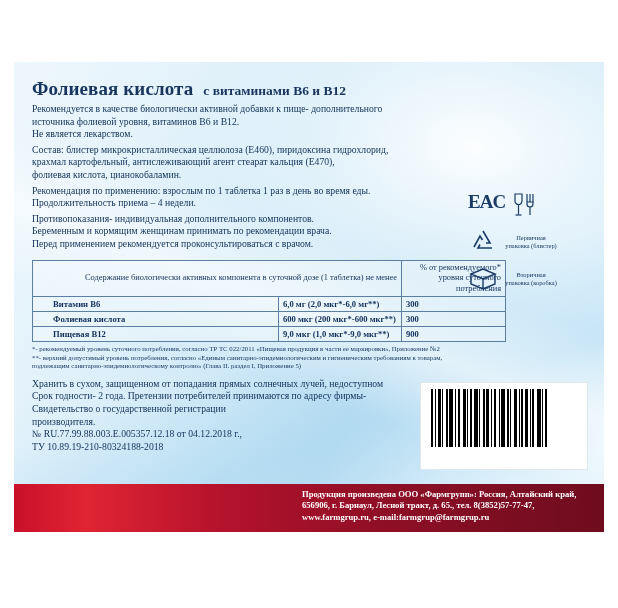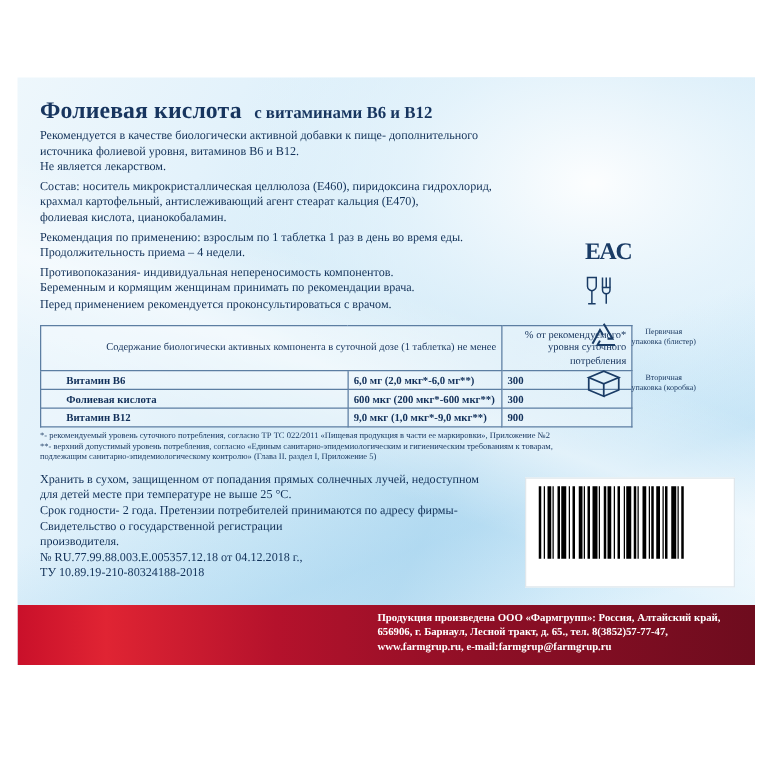--- a/index.html
+++ b/index.html
@@ -141,21 +141,20 @@
     right: 18px;
     top: 130px;
     width: 118px;
     z-index: 4;
   }
   .icon-row {
     display: flex;
     align-items: flex-start;
     gap: 8px;
     margin-bottom: 6px;
-    flex-direction: column;
   }
   .eac {
     font-size: 19px;
     font-weight: bold;
     color: #1a3c66;
     letter-spacing: -1px;
     line-height: 20px;
   }
   .glass-icon svg, .recycle-icon svg, .box-icon svg { display: block; }
   .icon-cap {
@@ -232,28 +231,28 @@
       <div class="title-row">
         <span class="title-main">Фолиевая кислота</span>
         <span class="title-sub">с витаминами В6 и В12</span>
       </div>
 
       <div class="body-col">
         <p class="txt gap">Рекомендуется в качестве биологически активной добавки к пище- дополнительного</p>
         <p class="txt">источника фолиевой уровня, витаминов В6 и В12.</p>
         <p class="txt">Не является лекарством.</p>
 
-        <p class="txt gap">Состав: носитель микрокристаллическая целлюлоза (Е460), пиридоксина гидрохлорид,</p>
+        <p class="txt gap">Состав: блистер микрокристаллическая целлюлоза (Е460), пиридоксина гидрохлорид,</p>
         <p class="txt">крахмал картофельный,  антислеживающий агент стеарат кальция (Е470),</p>
         <p class="txt">фолиевая кислота, цианокобаламин.</p>
 
         <p class="txt gap">Рекомендация по применению: взрослым по 1 таблетка 1 раз в день во время еды.</p>
         <p class="txt">Продолжительность приема – 4 недели.</p>
 
-        <p class="txt gap">Противопоказания- индивидуальная непереносимость компонентов.</p>
+        <p class="txt gap">Противопоказания- индивидуальная дополнительного компонентов.</p>
         <p class="txt">Беременным и кормящим женщинам принимать по рекомендации врача.</p>
         <p class="txt">Перед применением рекомендуется проконсультироваться с врачом.</p>
       </div>
 
       <table class="tbl">
         <thead>
           <tr>
             <th colspan="2">Содержание биологически активных компонента в суточной дозе (1 таблетка) не менее</th>
             <th>% от рекомендуемого* уровня суточного потребления</th>
           </tr>
@@ -263,36 +262,35 @@
             <td class="c-name">Витамин В6</td>
             <td class="c-val">6,0 мг (2,0 мкг*-6,0 мг**)</td>
             <td class="c-pct">300</td>
           </tr>
           <tr>
             <td class="c-name">Фолиевая кислота</td>
             <td class="c-val">600 мкг (200 мкг*-600 мкг**)</td>
             <td class="c-pct">300</td>
           </tr>
           <tr>
-            <td class="c-name">Витамин В12</td>
+            <td class="c-name">Пищевая В12</td>
             <td class="c-val">9,0 мкг (1,0 мкг*-9,0 мкг**)</td>
             <td class="c-pct">900</td>
           </tr>
         </tbody>
       </table>
 
       <div class="foot-note">
         <div>*- рекомендуемый уровень суточного потребления, согласно ТР ТС 022/2011 «Пищевая продукция в части ее маркировки», Приложение №2</div>
         <div>**- верхний допустимый уровень потребления, согласно «Единым санитарно-эпидемиологическим и гигиеническим требованиям к товарам,</div>
         <div>подлежащим санитарно-эпидемиологическому контролю» (Глава II. раздел I, Приложение 5)</div>
       </div>
 
       <div class="lower">
         <p class="txt gap">Хранить в сухом, защищенном от попадания прямых солнечных лучей, недоступном</p>
-        <p class="txt">для детей месте при температуре не выше 25 °С.</p>
 
         <p class="txt gap">Срок годности- 2 года. Претензии потребителей принимаются по адресу фирмы-</p>
         <p class="txt gap">Свидетельство о государственной регистрации</p>
 
         <p class="txt">производителя.</p>
         <p class="txt">№ RU.77.99.88.003.Е.005357.12.18 от 04.12.2018 г.,</p>
         <p class="txt">ТУ 10.89.19-210-80324188-2018</p>
       </div>
     </div>
 

